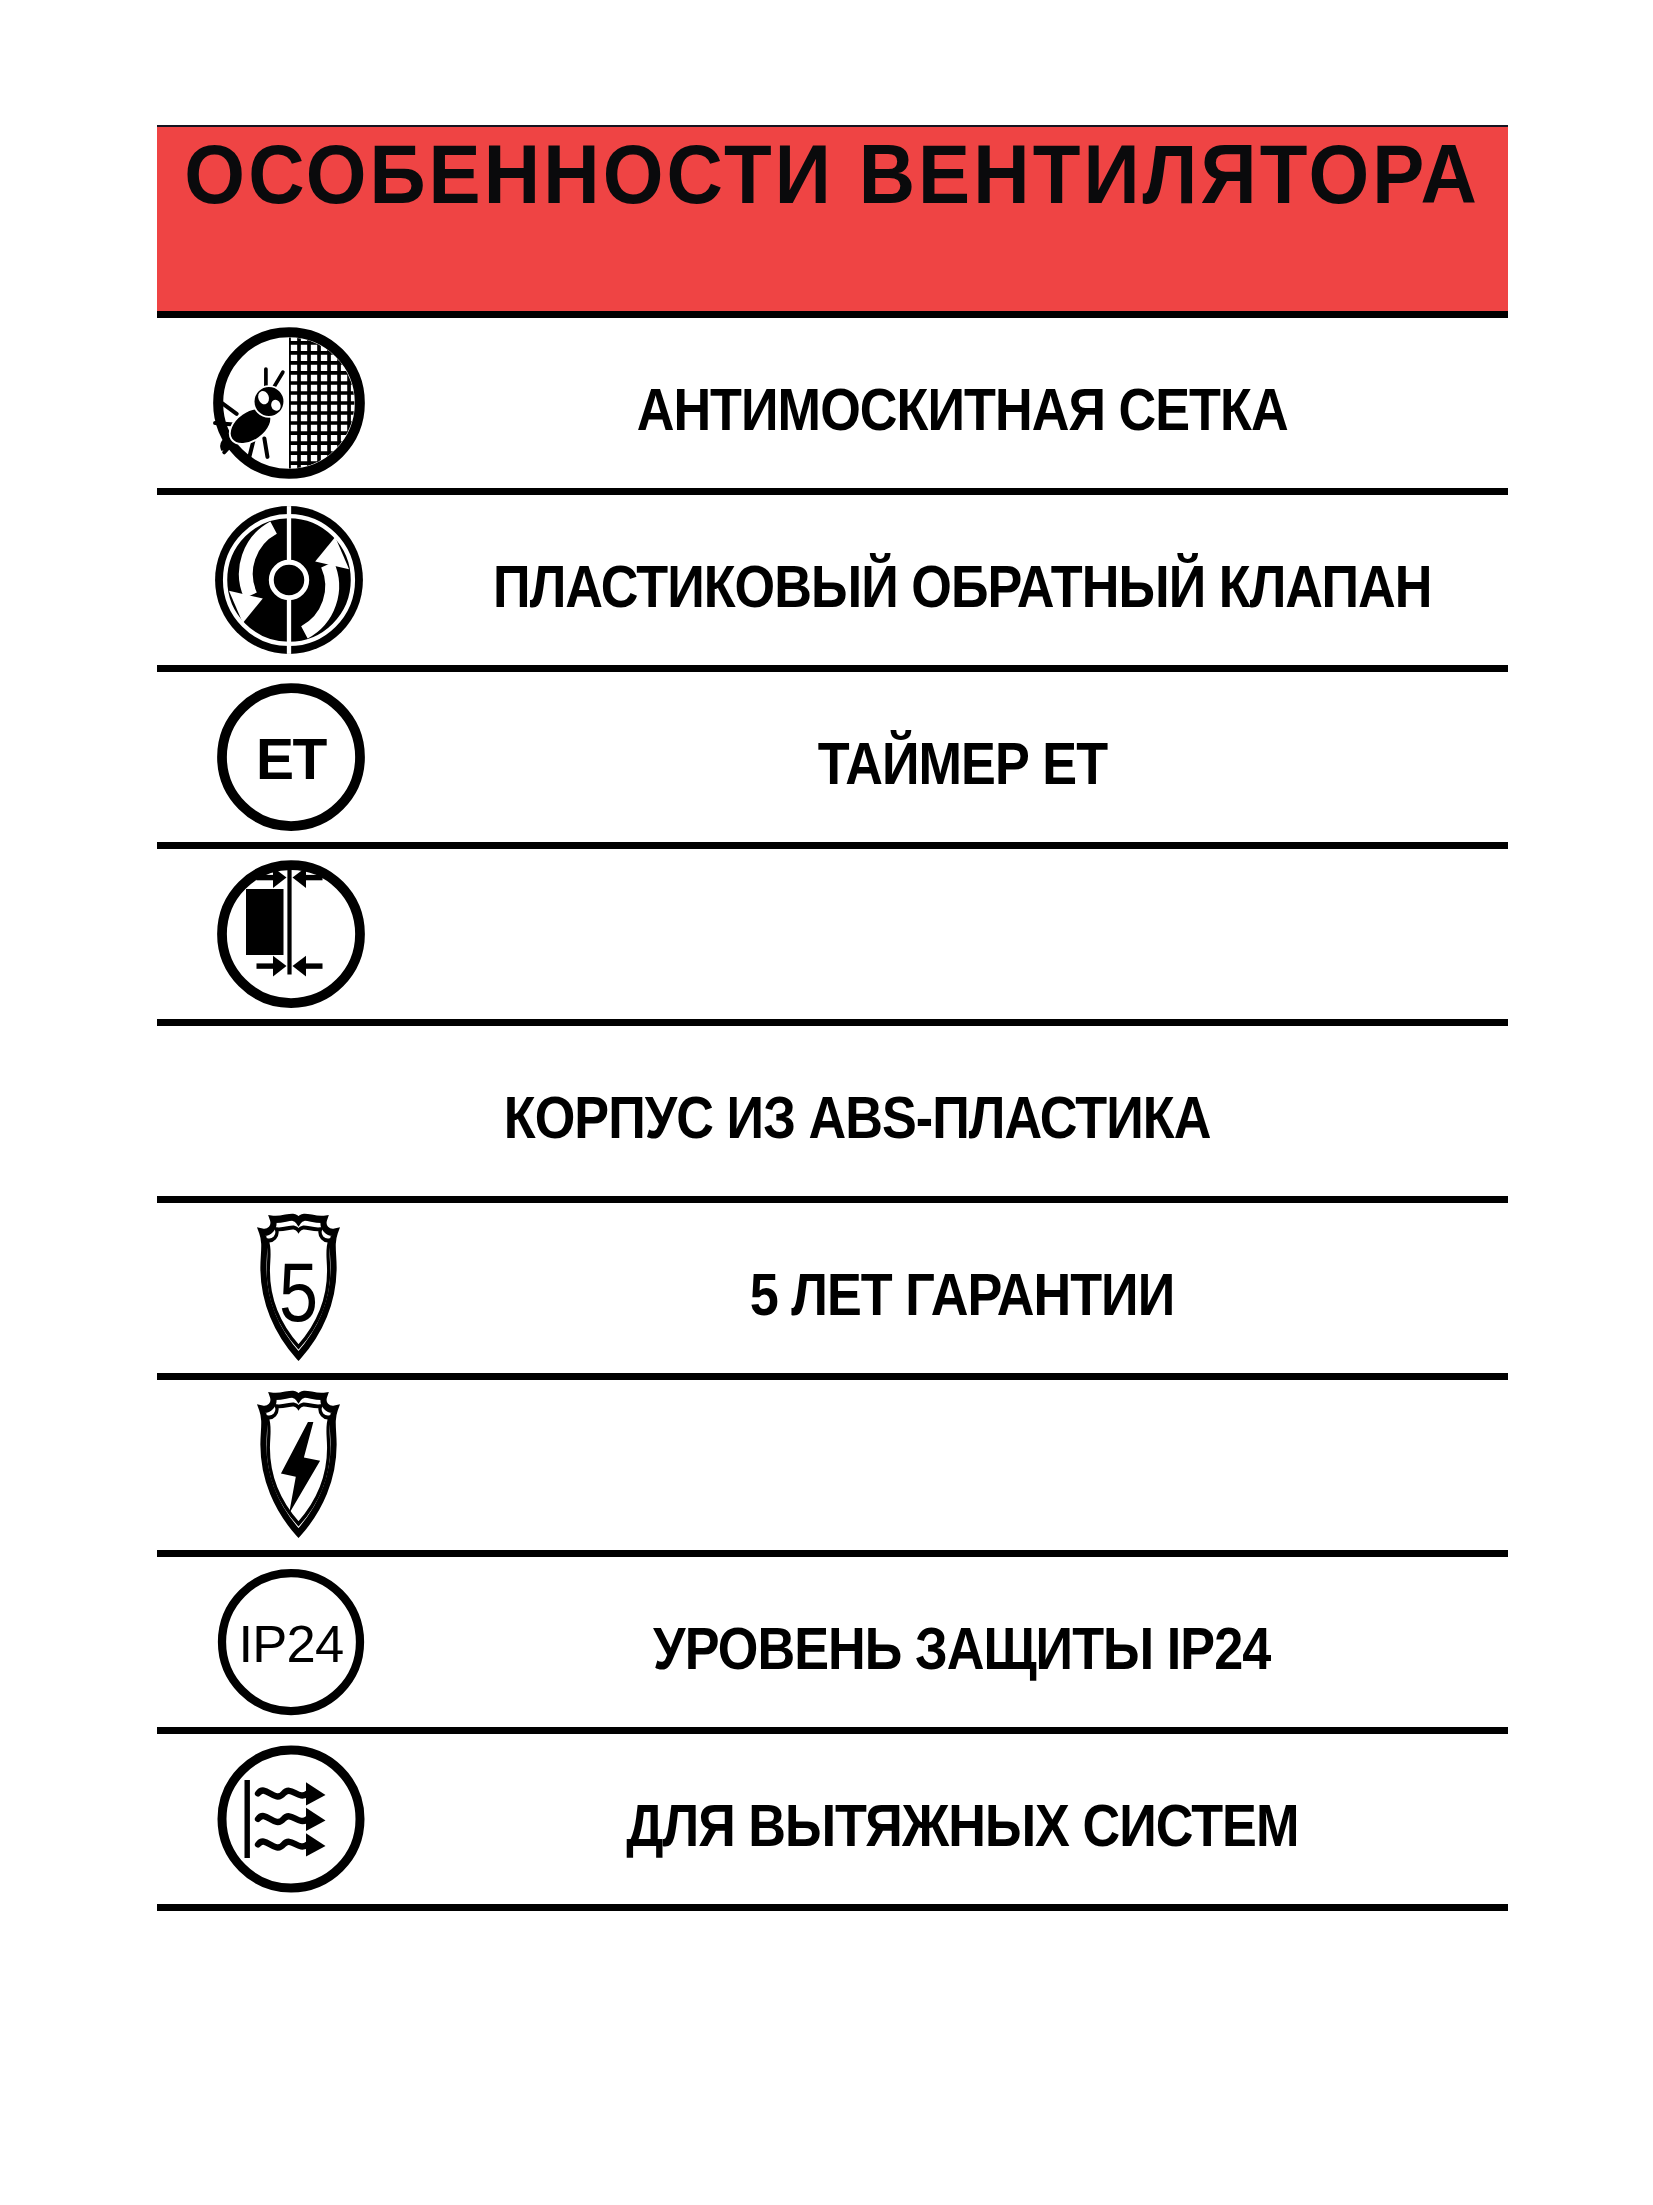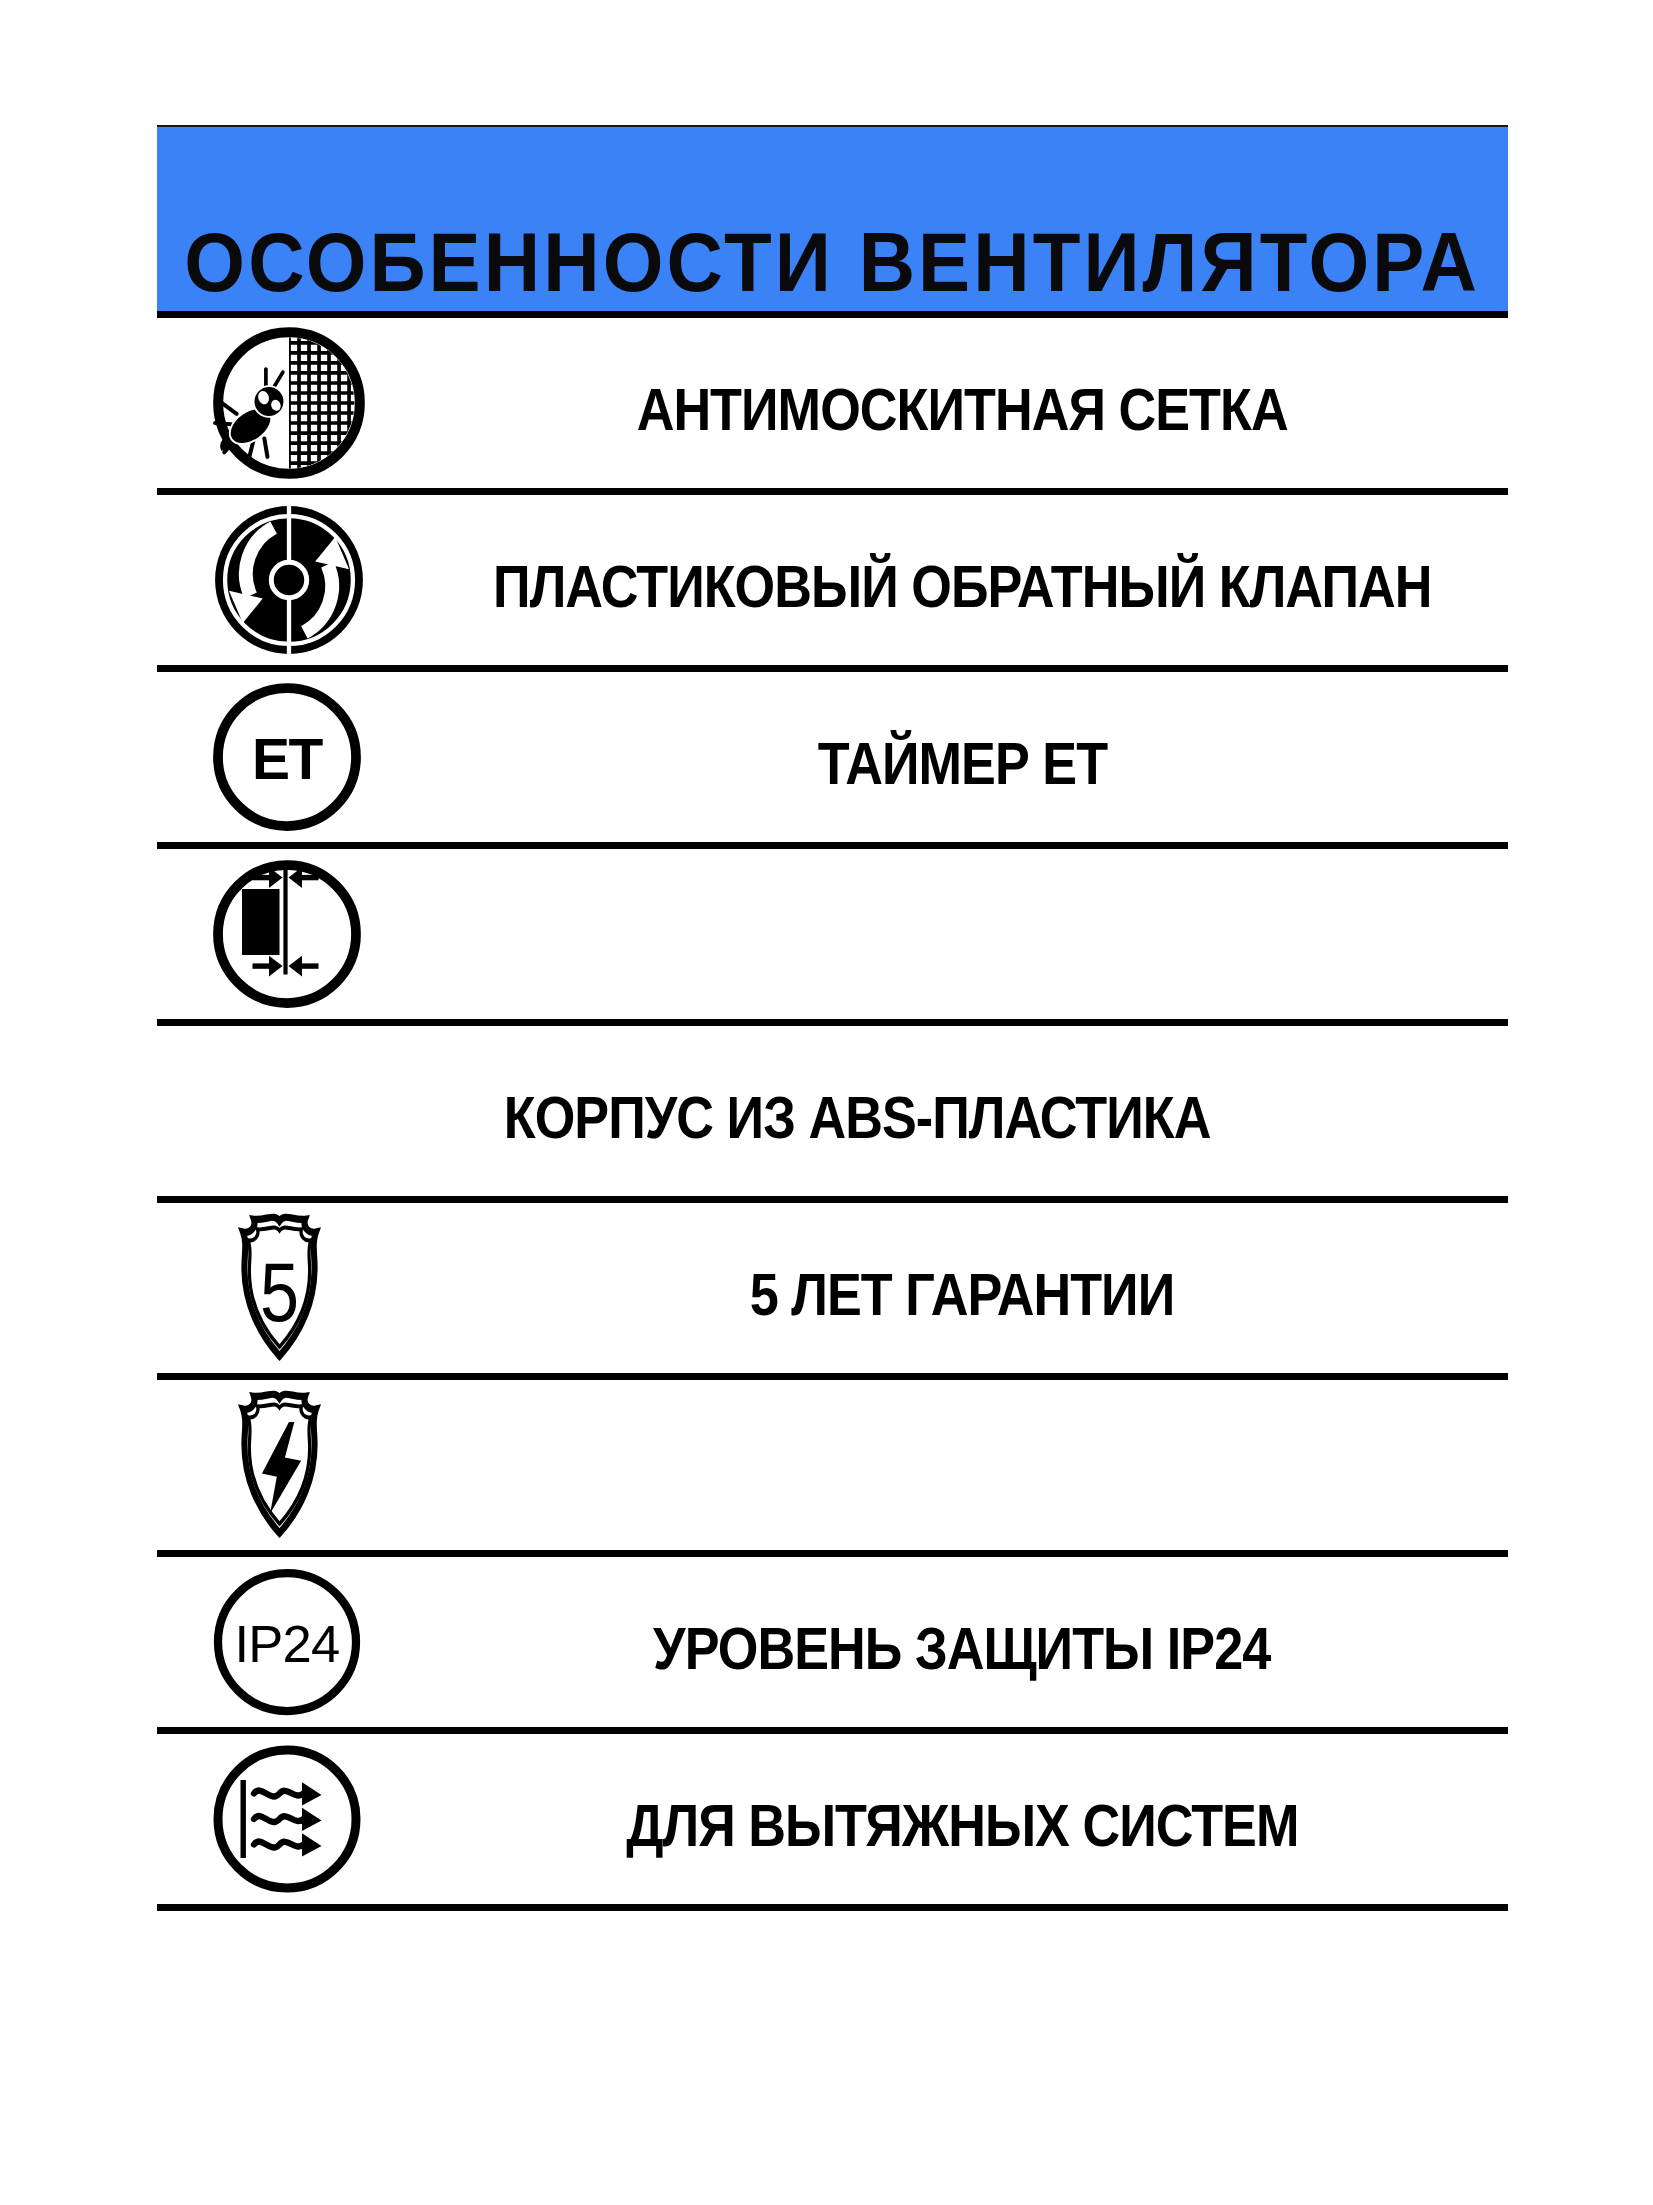--- a/index.html
+++ b/index.html
@@ -2,36 +2,36 @@
 <html style="font-size:8.8px"><head>
 <meta charset="utf-8">
 <style>
   html,body{margin:0;padding:0;}
   body{
     width:1654px;height:2205px;background:#ffffff;position:relative;
     font-family:"Liberation Sans",sans-serif;color:#000;overflow:hidden;
   }
   .page{position:absolute;left:157px;top:125px;width:1351px;}
   .banner{
-    height:184px;background:#3b82f6;border-top:2.2px solid #15141f;
+    height:184px;background:#ef4444;border-top:2.2px solid #15141f;
     border-bottom:7.7px solid #000;
-    display:flex;align-items:flex-end;justify-content:center;
+    display:flex;align-items:flex-start;justify-content:center;
   }
   .banner-title{
     font-size:83px;font-weight:700;letter-spacing:3.3px;color:#0a0a0c;
     display:inline-block;transform:scaleX(0.94);white-space:nowrap;
   }
   .feature-row{
     height:170px;border-bottom:7.7px solid #000;
     display:flex;align-items:center;
   }
   .feature-row.tall{height:174px;}
   .icon-slot{
     flex:0 0 154px;width:154px;margin-left:55px;
-    display:flex;align-items:center;justify-content:flex-start;
+    display:flex;align-items:center;justify-content:flex-end;
   }
   .text-area{
     flex:1;padding-left:50px;
     display:flex;align-items:center;justify-content:center;margin-top:13px;
   }
   .feature-label{
     font-size:60px;font-weight:700;letter-spacing:-1.1px;line-height:1.35;
     text-align:center;white-space:pre-line;color:#000;
     display:inline-block;transform:scaleX(0.87);
   }

